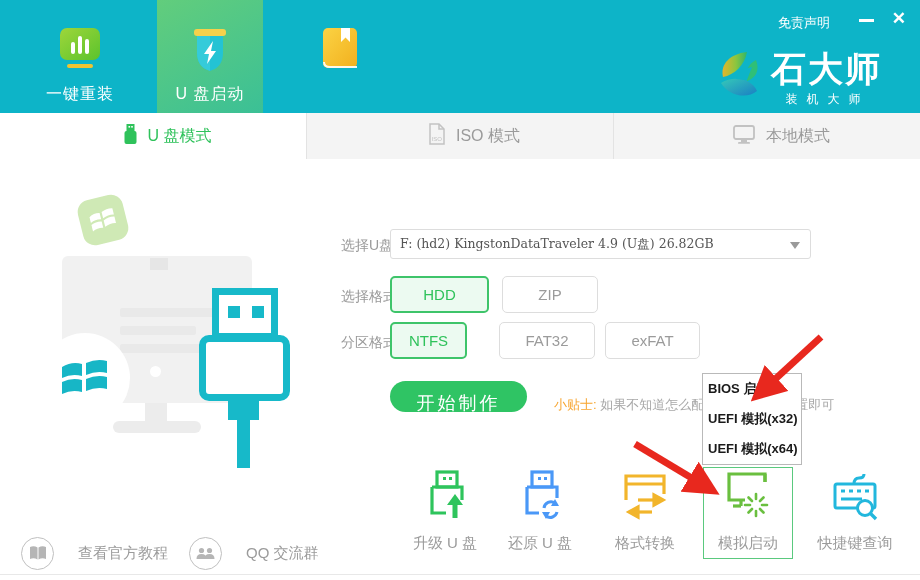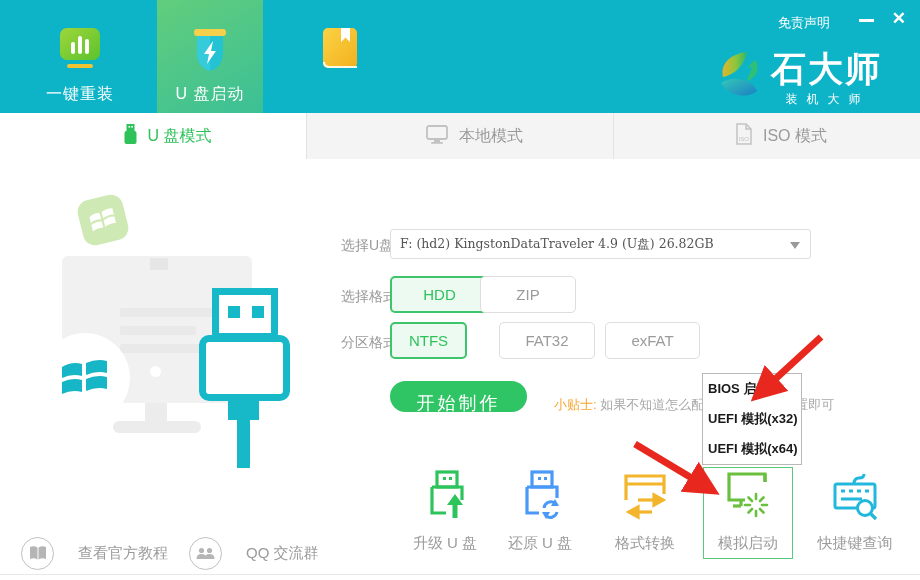--- a/index.html
+++ b/index.html
@@ -179,37 +179,37 @@
           <rect x="3.5" y="1" width="8" height="8" fill="#2fc25b"></rect>
           <rect x="5.5" y="3" width="1.6" height="1.6" fill="#fff"></rect>
           <rect x="8.2" y="3" width="1.6" height="1.6" fill="#fff"></rect>
           <rect x="1.5" y="8" width="12" height="13" rx="2" fill="#2fc25b"></rect>
         </svg>
       </span>
       <span>U 盘模式</span>
     </div>
     <div class="tab">
       <span>
+        <svg width="18" height="22" viewBox="0 0 18 22">
+          <path d="M2 1 L11 1 L16 6 L16 21 L2 21 Z" fill="none" stroke="#c2c2c2" stroke-width="1.5"></path>
+          <path d="M11 1 L11 6 L16 6" fill="none" stroke="#c2c2c2" stroke-width="1.5"></path>
+          <text x="3.5" y="18" font-size="6" fill="#c2c2c2" font-family="Liberation Sans, sans-serif">ISO</text>
+        </svg>
+      </span>
+      <span>ISO 模式</span>
+    </div>
+    <div class="tab">
+      <span>
         <svg width="24" height="22" viewBox="0 0 24 22">
           <rect x="2" y="3" width="20" height="13" rx="2" fill="none" stroke="#c2c2c2" stroke-width="1.8"></rect>
           <rect x="9" y="16" width="6" height="3" fill="#c2c2c2"></rect>
           <rect x="6" y="19" width="12" height="1.8" rx="0.9" fill="#c2c2c2"></rect>
         </svg>
       </span>
       <span>本地模式</span>
-    </div>
-    <div class="tab">
-      <span>
-        <svg width="18" height="22" viewBox="0 0 18 22">
-          <path d="M2 1 L11 1 L16 6 L16 21 L2 21 Z" fill="none" stroke="#c2c2c2" stroke-width="1.5"></path>
-          <path d="M11 1 L11 6 L16 6" fill="none" stroke="#c2c2c2" stroke-width="1.5"></path>
-          <text x="3.5" y="18" font-size="6" fill="#c2c2c2" font-family="Liberation Sans, sans-serif">ISO</text>
-        </svg>
-      </span>
-      <span>ISO 模式</span>
     </div>
   </div>
 
   <div class="ill win-square">
     <svg width="26" height="24" viewBox="0 0 48 42">
       <g fill="#fff">
         <path d="M1 10 Q11 4 21 7 L21 19 Q11 16 1 21 Z"></path>
         <path d="M25 6 Q36 1 46 4 L46 16 Q36 13 25 18 Z"></path>
         <path d="M1 25 Q11 20 21 23 L21 35 Q11 32 1 37 Z"></path>
         <path d="M25 22 Q36 17 46 20 L46 32 Q36 29 25 34 Z"></path>
@@ -244,21 +244,21 @@
   <div class="ill usb-cable"></div>
 
   <div class="lbl" style="left:341px; top:237px;">选择U盘:</div>
   <div class="select">
     <div class="val">F: (hd2) KingstonDataTraveler 4.9 (U盘) 26.82GB</div>
     <div class="caret"></div>
   </div>
 
   <div class="lbl" style="left:341px; top:288px;">选择格式:</div>
   <div class="opt sel" style="left:390px; top:276px; width:99px;">HDD</div>
-  <div class="opt" style="left:480px; top:276px; width:96px;">ZIP</div>
+  <div class="opt" style="left:502px; top:276px; width:96px;">ZIP</div>
 
   <div class="lbl" style="left:341px; top:334px;">分区格式:</div>
   <div class="opt sel" style="left:390px; top:322px; width:77px;">NTFS</div>
   <div class="opt" style="left:499px; top:322px; width:96px;">FAT32</div>
   <div class="opt" style="left:605px; top:322px; width:95px;">exFAT</div>
 
   <div class="start-btn">开始制作</div>
 
   <div class="tip">
     <span class="hl">小贴士:</span>

